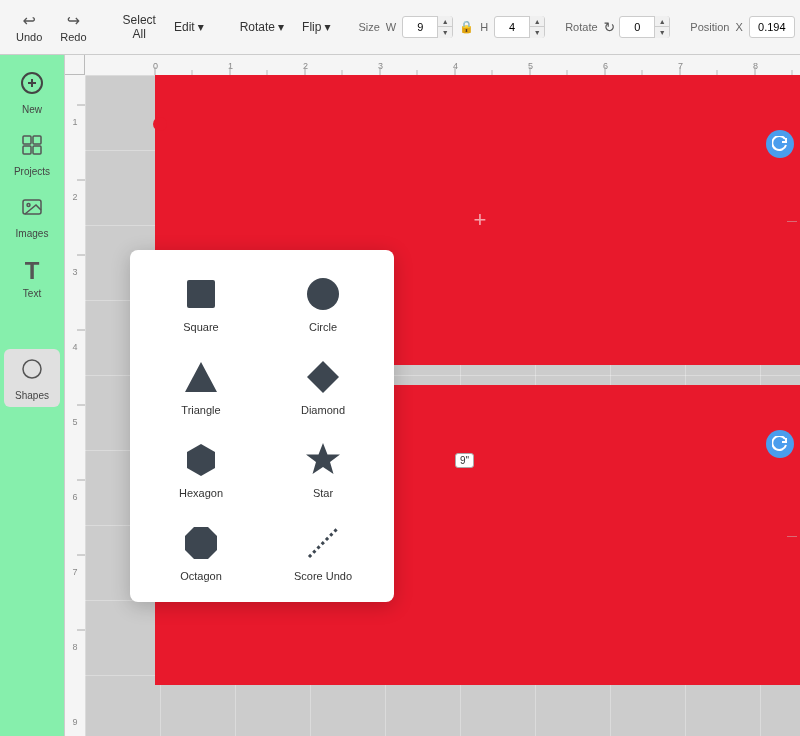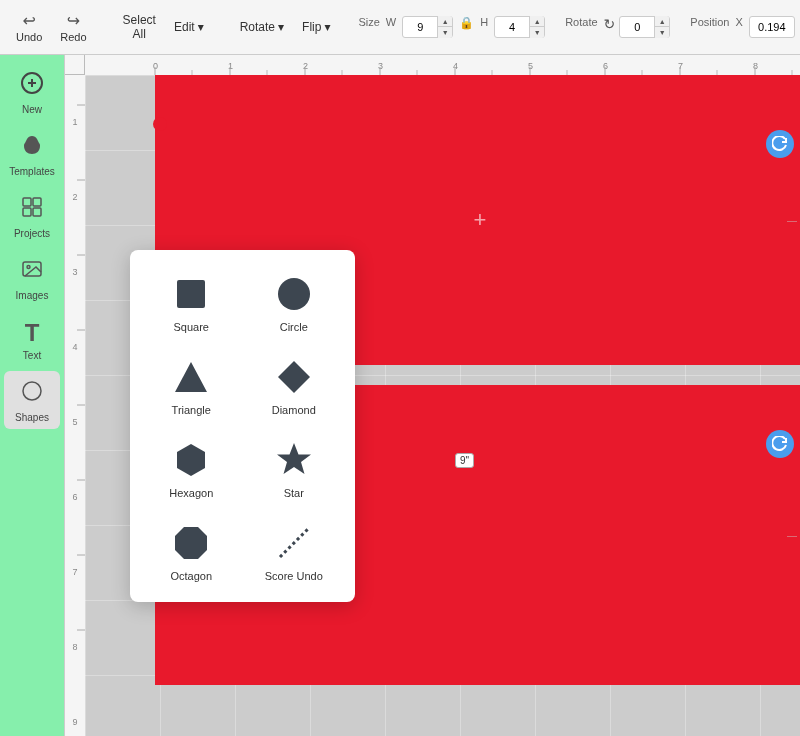--- a/index.html
+++ b/index.html
@@ -52,21 +52,21 @@
       border-radius: 4px;
       font-size: 12px;
       color: #333;
       background: none;
       border: none;
     }
 
     
     .field-group {
       display: flex;
-      align-items: flex-start;
+      align-items: center;
       gap: 4px;
       font-size: 11px;
       color: #555;
     }
     .field-label { font-size: 11px; color: #666; margin-right: 2px; }
     .field-input {
       display: flex;
       align-items: center;
       border: 1px solid #ccc;
       border-radius: 3px;
@@ -266,21 +266,21 @@
       padding: 1px 4px;
       z-index: 6;
       color: #333;
     }
 
     
     .shapes-panel {
       position: absolute;
       top: 195px;
       left: 65px;
-      width: 225px;
+      width: 264px;
       background: white;
       border-radius: 8px;
       box-shadow: 0 4px 20px rgba(0,0,0,0.2);
       z-index: 20;
       padding: 12px;
     }
     .shapes-grid {
       display: grid;
       grid-template-columns: 1fr 1fr;
       gap: 4px;
@@ -411,28 +411,20 @@
       <span class="sidebar-item-icon">
         <svg width="24" height="24" viewBox="0 0 24 24" fill="none" stroke="#444" stroke-width="2">
           <circle cx="12" cy="12" r="10"></circle>
           <line x1="12" y1="8" x2="12" y2="16"></line>
           <line x1="8" y1="12" x2="16" y2="12"></line>
         </svg>
       </span>
       <span class="sidebar-item-label">New</span>
     </div>
 
-    <div class="sidebar-item">
-      <span class="sidebar-item-icon">
-        <svg width="24" height="24" viewBox="0 0 24 24" fill="#555">
-          <path d="M12 3 C10 3 8 4 7 6 L5 10 C4 11 4 12 4 13 C4 18 7.5 21 12 21 C16.5 21 20 18 20 13 C20 12 20 11 19 10 L17 6 C16 4 14 3 12 3Z"></path>
-        </svg>
-      </span>
-      <span class="sidebar-item-label">Templates</span>
-    </div>
 
     <div class="sidebar-item">
       <span class="sidebar-item-icon">
         <svg width="24" height="24" viewBox="0 0 24 24" fill="none" stroke="#555" stroke-width="1.5">
           <rect x="3" y="3" width="8" height="8" rx="1"></rect>
           <rect x="13" y="3" width="8" height="8" rx="1"></rect>
           <rect x="3" y="13" width="8" height="8" rx="1"></rect>
           <rect x="13" y="13" width="8" height="8" rx="1"></rect>
         </svg>
       </span>
@@ -448,21 +440,21 @@
         </svg>
       </span>
       <span class="sidebar-item-label">Images</span>
     </div>
 
     <div class="sidebar-item">
       <span class="sidebar-item-icon" style="font-size:24px;font-weight:bold;color:#555;">T</span>
       <span class="sidebar-item-label">Text</span>
     </div>
 
-    <div class="sidebar-item" style="background:#e0e0e0;">
+    <div class="sidebar-item" style="background:#e0e0e0;margin-top:40px;">
       <span class="sidebar-item-icon">
         <svg width="24" height="24" viewBox="0 0 24 24">
           <circle cx="12" cy="12" r="9" fill="none" stroke="#555" stroke-width="1.5"></circle>
         </svg>
       </span>
       <span class="sidebar-item-label">Shapes</span>
     </div>
 
   </div>
 

